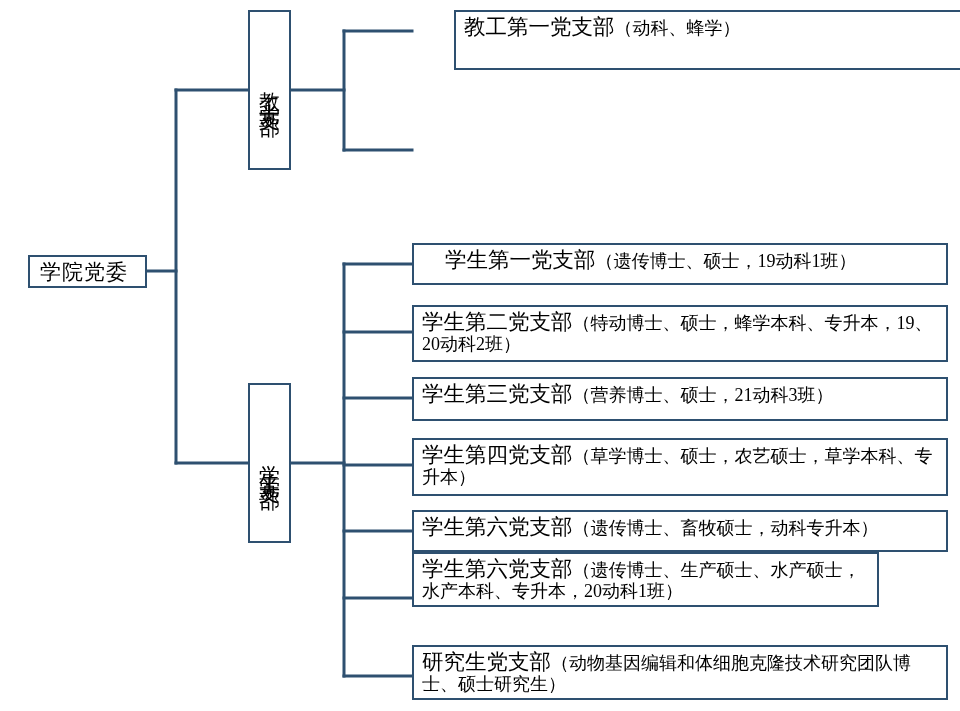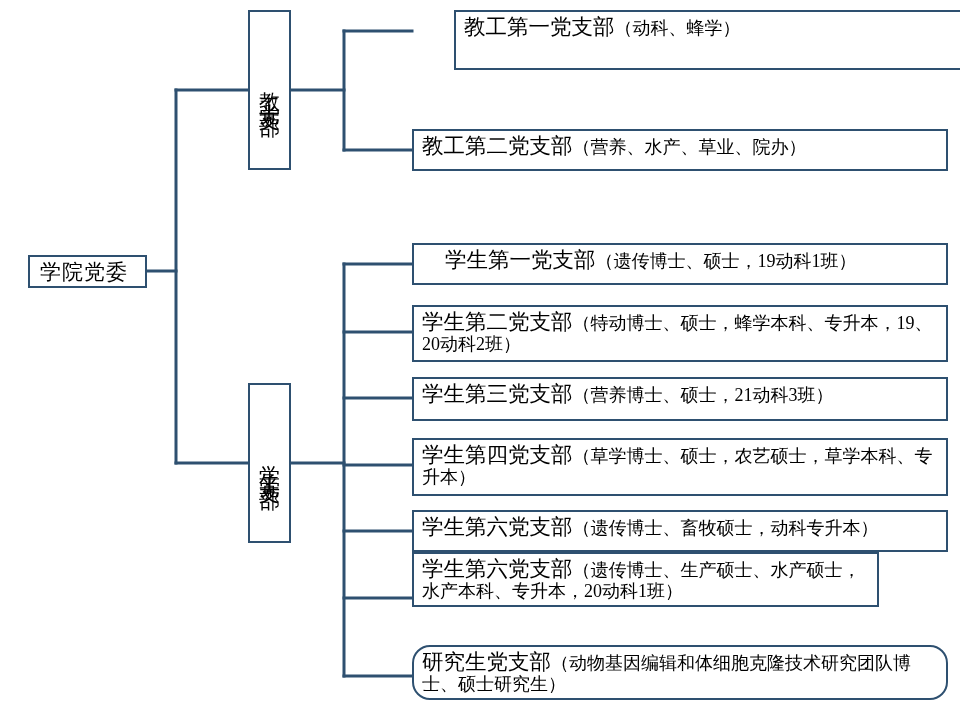--- a/index.html
+++ b/index.html
@@ -80,25 +80,20 @@
   <div class="node vert" style="left:248px;top:10px;width:43px;height:160px;">
     <span class="txt">教工党支部</span>
   </div>
 
   <div class="node h" style="left:412px;top:10px;width:536px;height:60px;margin-left:42px;">
     <span class="txt">
       <span class="lead">教工第一党支部</span><span class="paren">（动科、蜂学）</span>
     </span>
   </div>
 
-  <div class="node h" style="left:412px;top:129px;width:536px;height:42px;">
-    <span class="txt">
-      <span class="lead">教工第二党支部</span><span class="paren">（营养、水产、草业、院办）</span>
-    </span>
-  </div>
 
   <div class="node vert" style="left:248px;top:383px;width:43px;height:160px;">
     <span class="txt">学生党支部</span>
   </div>
 
   <div class="node h" style="left:412px;top:243px;width:536px;height:42px;padding-left:31px;">
     <span class="txt">
       <span class="lead">学生第一党支部</span><span class="paren">（遗传博士、硕士，19动科1班）</span>
     </span>
   </div>
@@ -126,19 +121,19 @@
       <span class="lead">学生第六党支部</span><span class="paren">（遗传博士、畜牧硕士，动科专升本）</span>
     </span>
   </div>
 
   <div class="node h" style="left:412px;top:552px;width:467px;height:55px;">
     <span class="txt">
       <span class="lead">学生第六党支部</span><span class="paren">（遗传博士、生产硕士、水产硕士，水产本科、专升本，20动科1班）</span>
     </span>
   </div>
 
-  <div class="node h" style="left:412px;top:645px;width:536px;height:55px;border-radius:18px;">
+  <div class="node h" style="left:412px;top:645px;width:536px;height:55px;">
     <span class="txt">
       <span class="lead">研究生党支部</span><span class="paren">（动物基因编辑和体细胞克隆技术研究团队博士、硕士研究生）</span>
     </span>
   </div>
 
 </div>
 
 </body></html>

